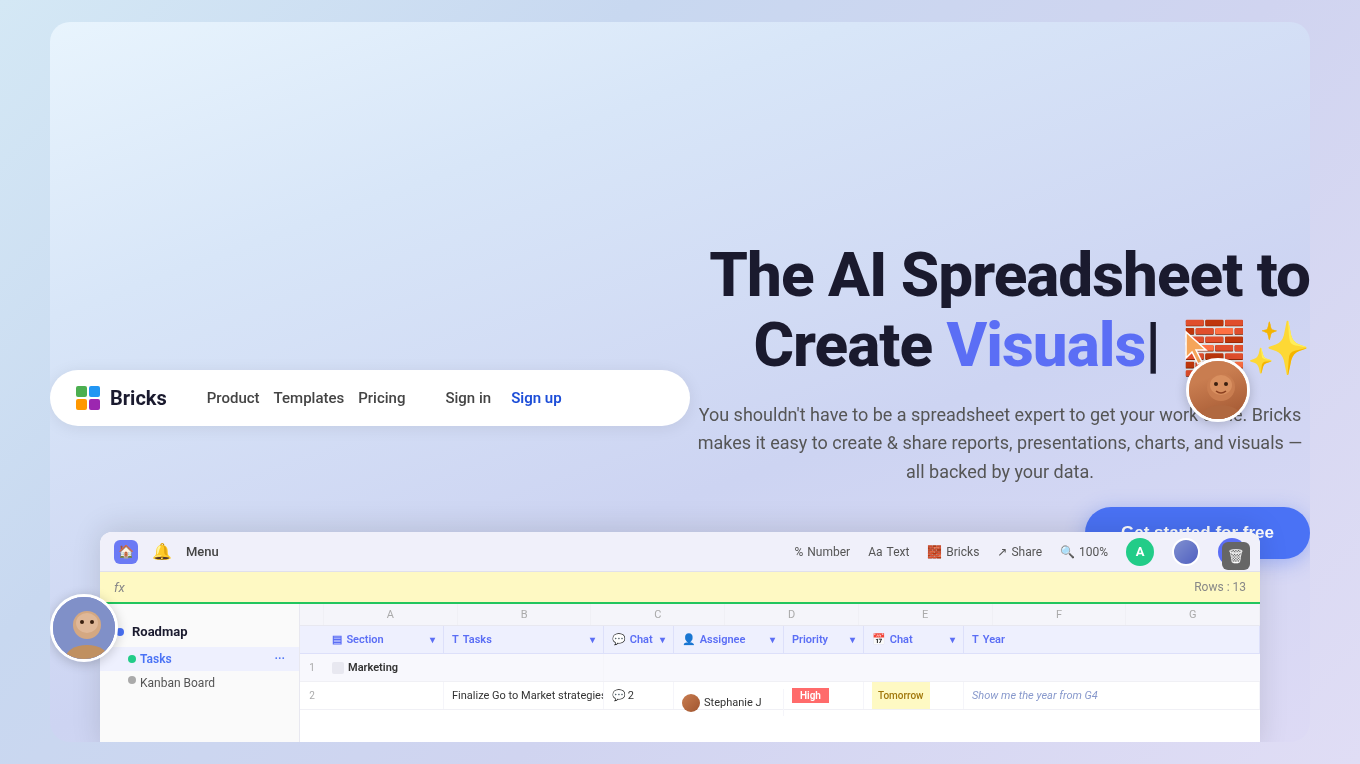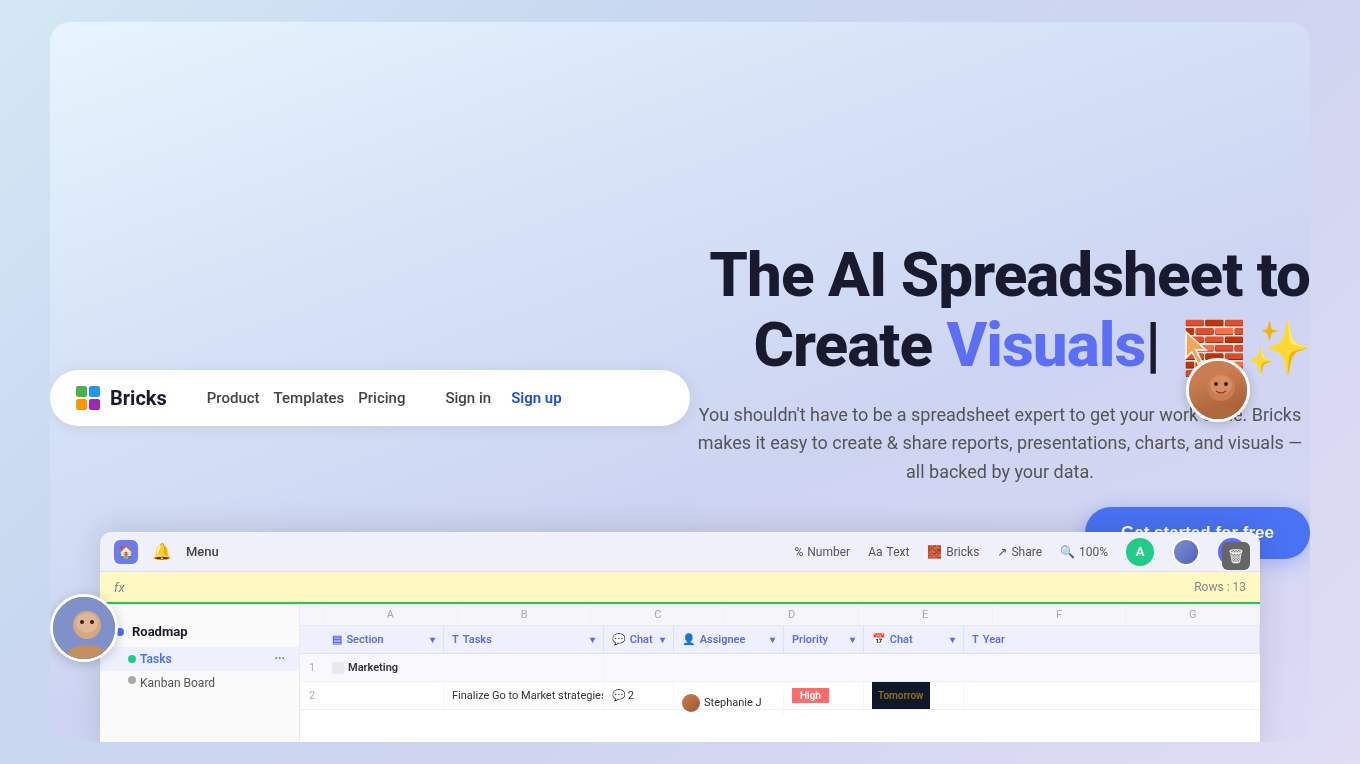--- a/index.html
+++ b/index.html
@@ -388,21 +388,21 @@
     .priority-high {
       background: #ff6b6b;
       color: white;
       border-radius: 0;
       padding: 2px 8px;
       font-size: 10px;
       font-weight: 600;
     }
 
     .date-tomorrow {
-      background: #0f172a;
+      background: #fef9c3;
       color: #a0760a;
       border-radius: 4px;
       padding: 16px 6px;
       font-size: 10px;
       font-weight: 500;
     }
 
     .avatar-small {
       width: 18px;
       height: 18px;
@@ -668,20 +668,21 @@
           <div class="ss-cell" style="width:110px;margin-top:14px;">
             <div class="avatar-small"></div>
             <span>Stephanie J</span>
           </div>
           <div class="ss-cell" style="width:80px;">
             <span class="priority-high">High</span>
           </div>
           <div class="ss-cell" style="width:100px;">
             <span class="date-tomorrow">Tomorrow</span>
           </div>
+          <div class="ss-cell" style="flex:1;color:#8899cc;font-style:italic;">Show me the year from G4</div>
         </div>
 
       </div>
     </div>
 
     <div class="delete-btn">🗑</div>
 
   </div>
 
   <div class="user-avatar-left">

